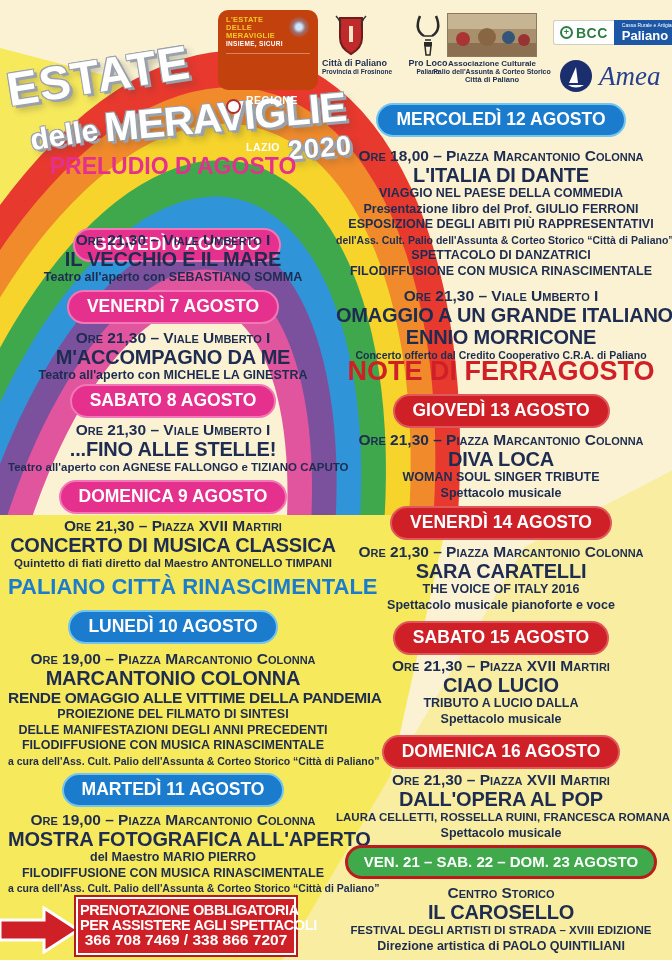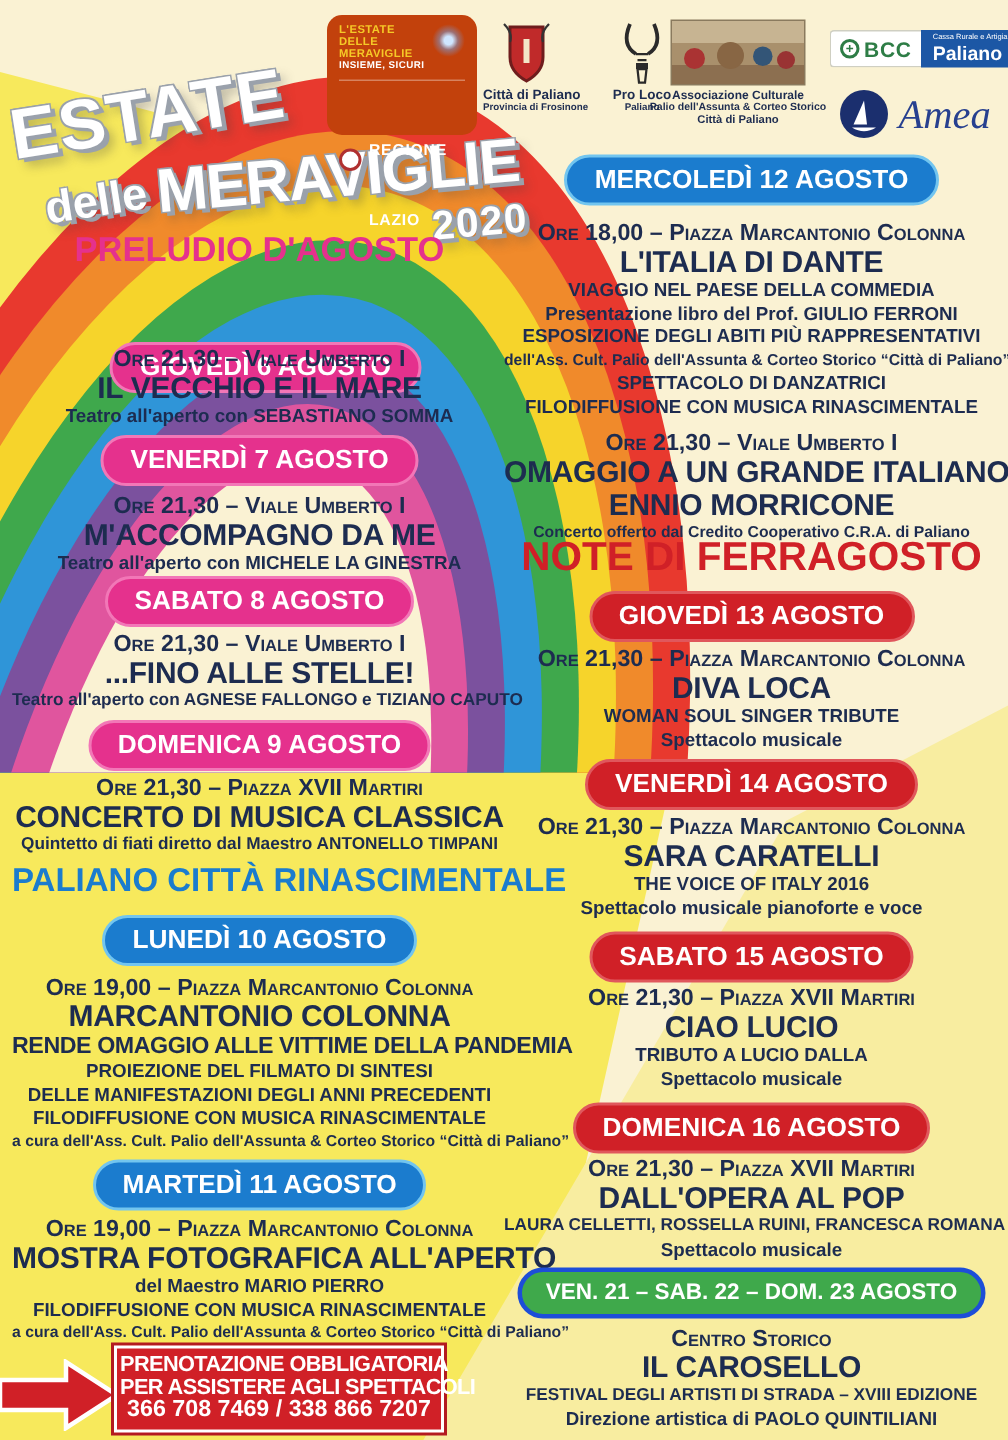--- a/index.html
+++ b/index.html
@@ -21,21 +21,21 @@
   .blk{position:absolute;width:330px;text-align:center;z-index:6;}
   .hdr{font-weight:bold;white-space:nowrap;}
   .hdr.pinkh{color:#E5318D;font-size:23px;}
   .hdr.blueh{color:#1B7CCE;font-size:22px;}
   .hdr.redh{color:#D02027;font-size:27px;}
   .pill{display:inline-block;color:#fff;font-weight:bold;font-size:17.5px;white-space:nowrap;
         padding:4px 18px 5px;border-radius:20px;}
   .pill.pink{background:#E5318D;border:2px solid #F277B7;}
   .pill.blue{background:#1B7CCE;border:2px solid #72C5EF;}
   .pill.red{background:#D02027;border:2px solid #E0575C;}
-  .pill.green{background:#3FA94B;border:3px solid #1d4ed8;font-size:15px;padding:5px 16px 6px;}
+  .pill.green{background:#3FA94B;border:3px solid #b91c1c;font-size:15px;padding:5px 16px 6px;}
   .time{font-variant:small-caps;font-weight:bold;font-size:15.5px;line-height:16px;white-space:nowrap;}
   .etitle{font-weight:bold;font-size:20px;line-height:22px;white-space:nowrap;letter-spacing:-.2px;}
   .etitle2{font-weight:bold;font-size:15.5px;line-height:18px;white-space:nowrap;letter-spacing:-.3px;}
   .detail{font-weight:bold;font-size:12.5px;line-height:15.5px;white-space:nowrap;}
   .detail.sm{font-size:11.5px;}
   .detail.xs{font-size:10.5px;}
   
   .covid{position:absolute;left:76px;top:897px;width:212px;background:#D02027;color:#fff;
          border:2px solid #fff;box-shadow:0 0 0 2px #B31B20;text-align:center;
          padding:4px 2px 5px;z-index:7;}

